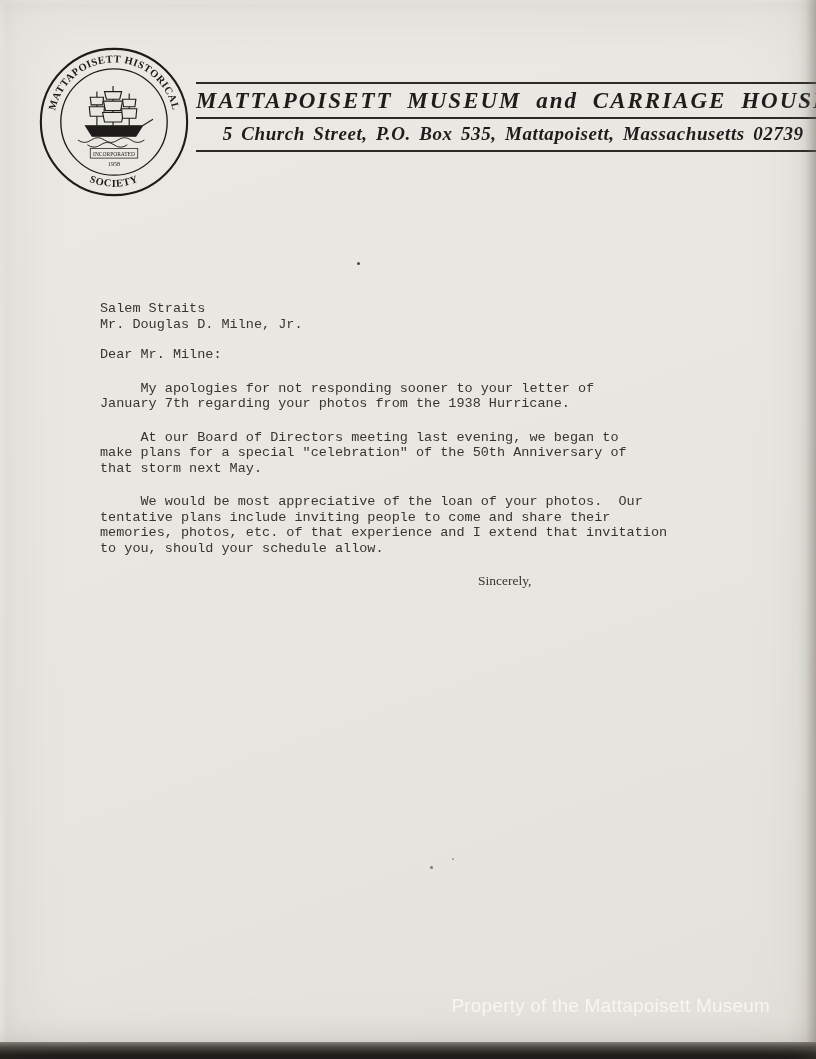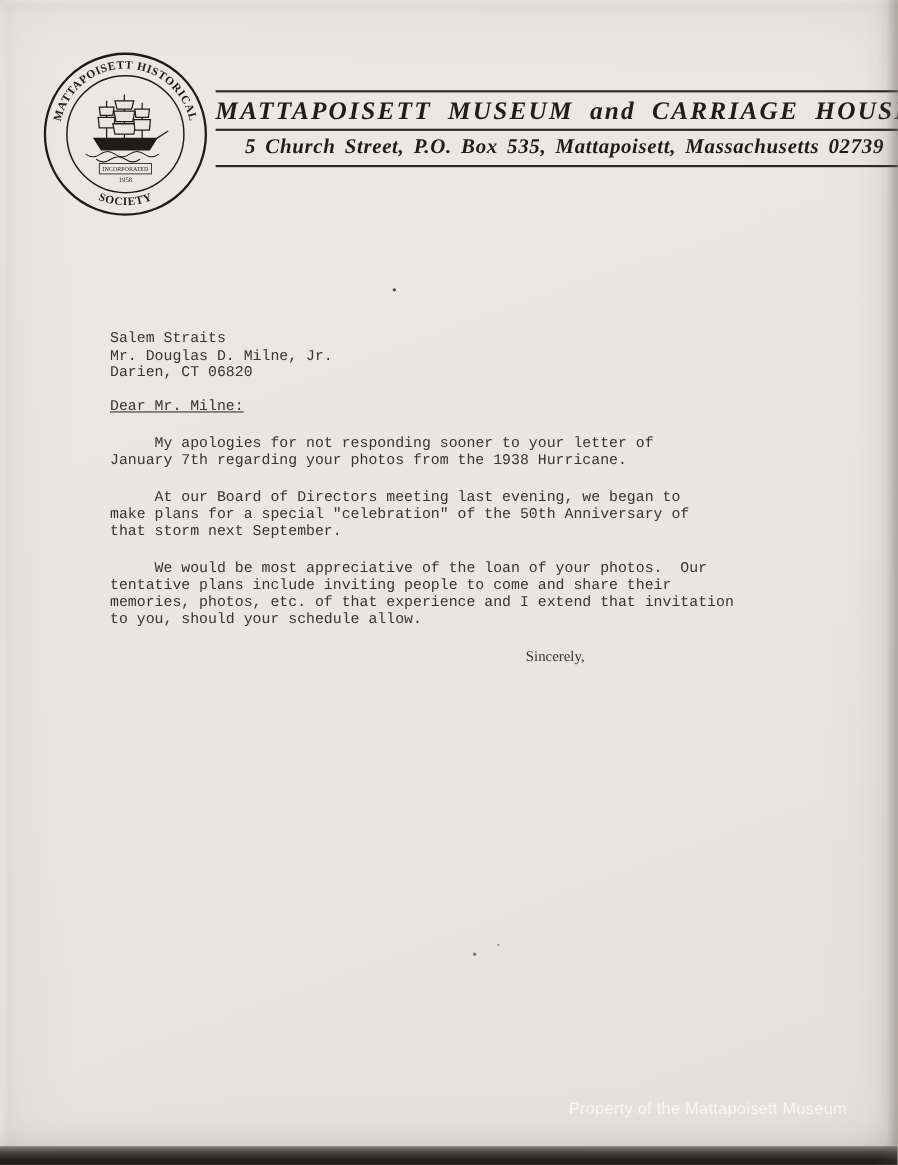--- a/index.html
+++ b/index.html
@@ -48,30 +48,30 @@
   }
 
   
   .letter-body {
     position:absolute; left:100px; top:250px; width:640px;
     font-family:"Liberation Mono","DejaVu Sans Mono", monospace;
     font-size:13.5px; line-height:15.5px; color:#38342f;
   }
   .date      { margin-left:370px; }
   .recipient { margin-top:51px; }
-  .salutation{ margin-top:15px;text-decoration:underline; }
+  .salutation{ margin-top:15px; }
   .para      { margin-top:18px; white-space:pre-wrap; }
   .closing   { margin-top:17px; margin-left:378px;font-family:Liberation Serif, serif; }
   .sig-name  { margin-top:31px; margin-left:378px; }
   .sig-title { margin-left:378px; }
 
   
   .watermark {
     position:absolute; right:46px; bottom:42px;
-    font-family:"Liberation Sans", sans-serif; font-size:15px;
+    font-family:"Liberation Sans", sans-serif; font-size:19px;
     color:rgba(250,249,246,.92); letter-spacing:.2px;
   }
   .speck { position:absolute; background:#4c483f; border-radius:50%; }
   .speck-1 { left:357px; top:262px; width:3px; height:3px; }
   .speck-2 { left:430px; top:866px; width:3px; height:3px; opacity:.7; }
   .speck-3 { left:452px; top:858px; width:2px; height:2px; opacity:.5; }
 </style>
 </head>
 <body>
 
@@ -123,30 +123,29 @@
       <div class="addr-line">5 Church Street, P.O. Box 535, Mattapoisett, Massachusetts 02739</div>
       <div class="rule"></div>
     </div>
   </header>
 
   <main class="letter-body">
 
     <div class="recipient">
       <div>Salem Straits</div>
       <div>Mr. Douglas D. Milne, Jr.</div>
-      <div>Darien, CT  06820</div>
     </div>
 
     <div class="salutation">Dear Mr. Milne:</div>
 
     <p class="para">     My apologies for not responding sooner to your letter of
 January 7th regarding your photos from the 1938 Hurricane.</p>
     <p class="para">     At our Board of Directors meeting last evening, we began to
 make plans for a special "celebration" of the 50th Anniversary of
-that storm next September.</p>
+that storm next May.</p>
     <p class="para">     We would be most appreciative of the loan of your photos.  Our
 tentative plans include inviting people to come and share their
 memories, photos, etc. of that experience and I extend that invitation
 to you, should your schedule allow.</p>
 
     <div class="closing">Sincerely,</div>
   </main>
 
   <div class="watermark">Property of the Mattapoisett Museum</div>
 

